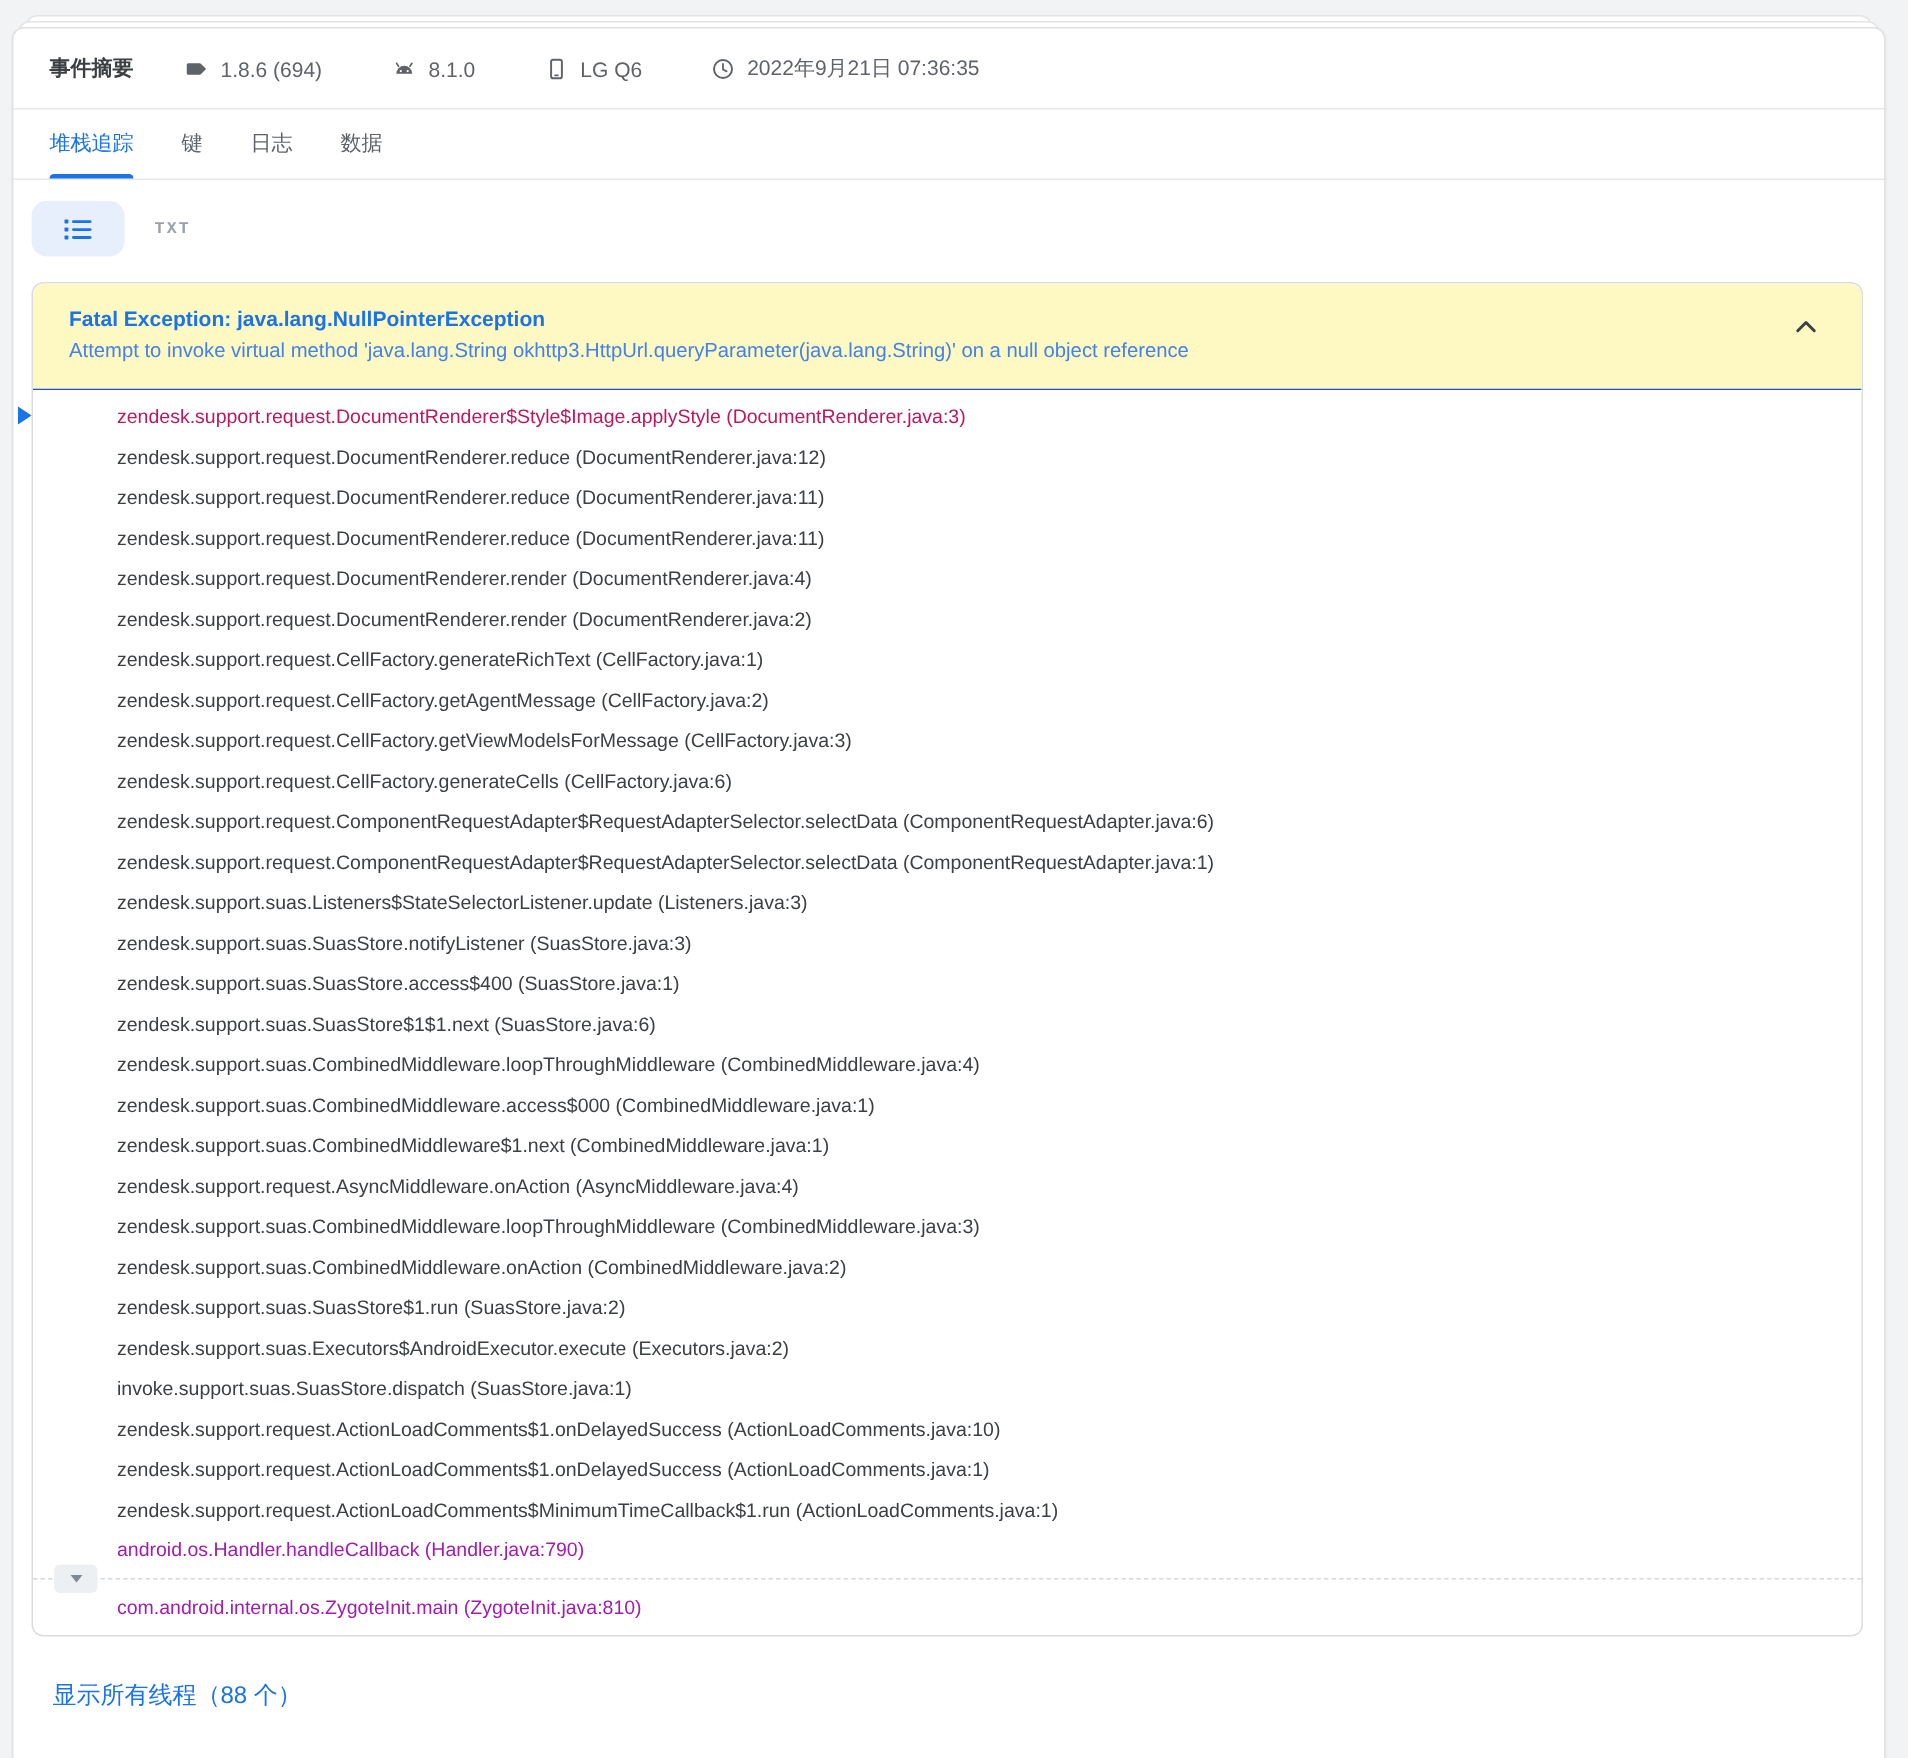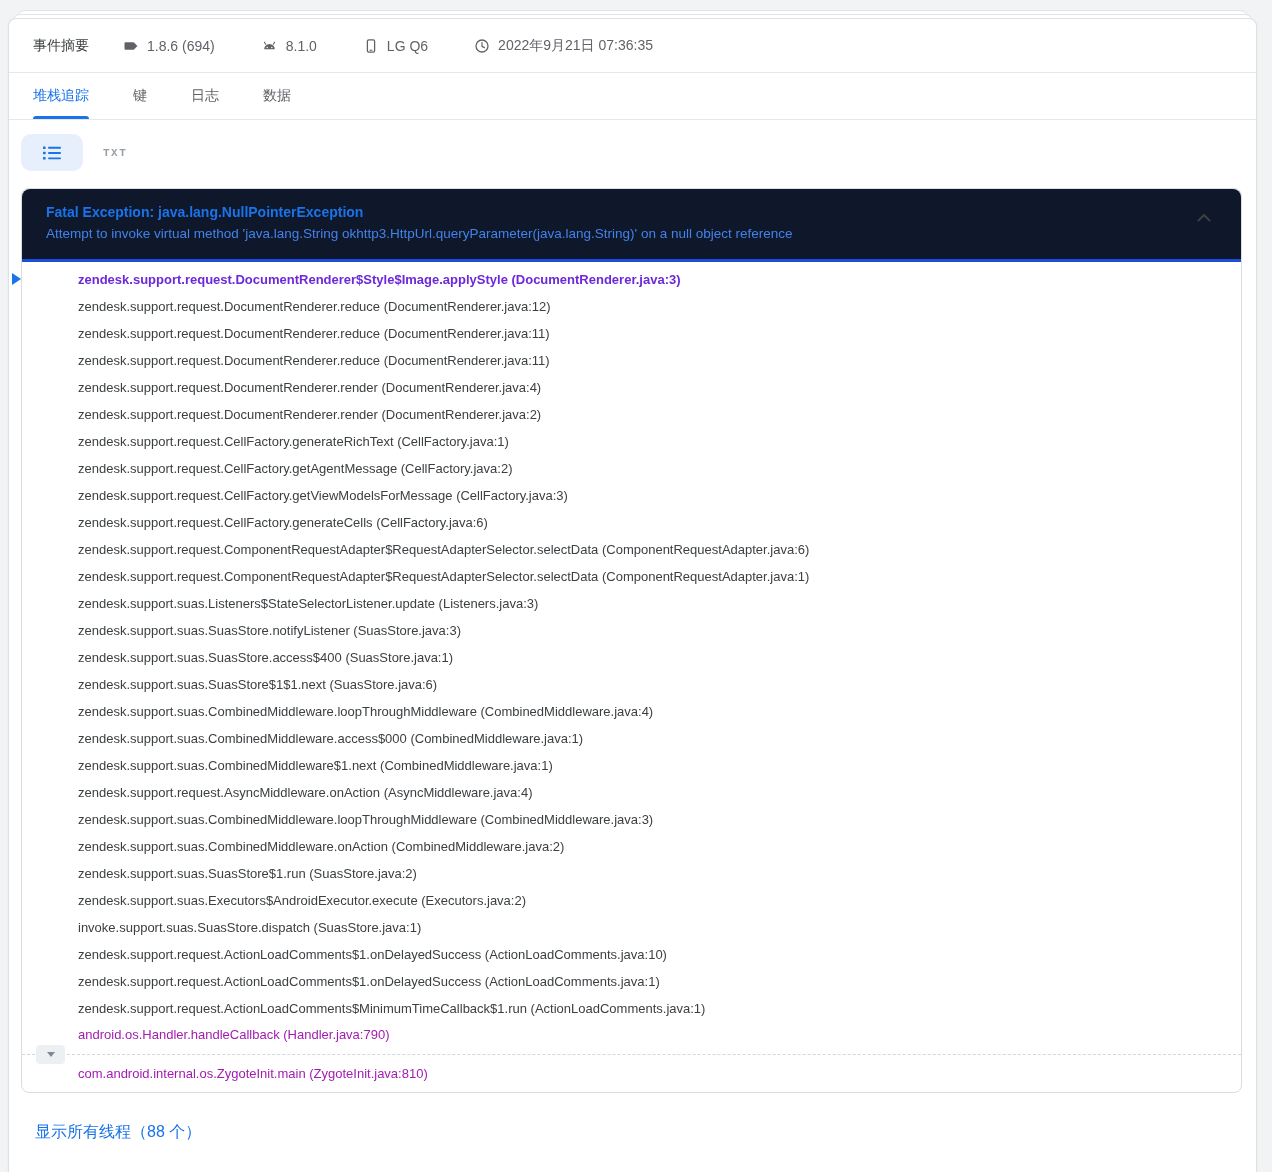--- a/index.html
+++ b/index.html
@@ -21,61 +21,61 @@
     background:#fff; border:1px solid #e0e0e0; border-bottom:none;
     border-radius:8px 8px 0 0;
     box-shadow:0 1px 2px rgba(60,64,67,.08);
   }
 
   
   .summary-bar {
     height:54px; display:flex; align-items:center;
     padding:0 24px; border-bottom:1px solid #e8e8e8;
   }
-  .summary-title { font-size:14px; font-weight:400; color:#3c4043; margin-right:34px; }
+  .summary-title { font-size:14px; font-weight:700; color:#3c4043; margin-right:34px; }
   .chip { display:flex; align-items:center; margin-right:46px; color:#5f6368; font-size:14px; }
   .chip svg { margin-right:8px; flex:none; }
 
   
-  .tabs { height:47px; display:flex; align-items:stretch; padding:0 24px; gap:44px; border-bottom:1px solid #e8e8e8; }
+  .tabs { height:47px; display:flex; align-items:stretch; padding:0 24px; gap:32px; border-bottom:1px solid #e8e8e8; }
   .tab { display:flex; align-items:center; font-size:14px; color:#5f6368; position:relative; cursor:pointer; }
   .tab.active { color:#1a73e8; font-weight:500; }
   .tab.active::after { content:""; position:absolute; left:0; right:0; bottom:0; height:3px; background:#1a73e8; border-radius:3px 3px 0 0; }
 
   
   .toolbar { display:flex; align-items:center; padding:14px 24px 0 12px; }
   .list-view-btn {
     width:62px; height:37px; border:none; border-radius:10px; background:#e7effd;
     display:flex; align-items:center; justify-content:center; cursor:pointer;
   }
   .txt-toggle {
     margin-left:20px; font-size:11px; font-weight:700; letter-spacing:1.5px;
     color:#9aa0a6; cursor:pointer; background:none; border:none;
     font-family:Liberation Mono, monospace;
   }
 
   
   .trace-panel { margin:17px 14px 0 12px; border:1px solid #dadce0; border-radius:8px; background:#fff; }
   .exception-header {
-    background:#0f172a; border-bottom:3px solid #1d4ed8; border-radius:8px 8px 0 0;
+    background:#fef9c3; border-bottom:1px solid #1d4ed8; border-radius:8px 8px 0 0;
     padding:13px 64px 15px 24px; position:relative;
   }
   .exception-title { color:#1a73e8; font-weight:700; font-size:14px; line-height:20px; }
   .exception-subtitle { color:#4382e8; font-size:13.5px; line-height:21px; margin-top:1px; }
   .collapse-chevron-btn {
     position:absolute; right:24px; top:15px; width:26px; height:26px;
     background:none; border:none; cursor:pointer; display:flex; align-items:center; justify-content:center;
   }
 
   .frames { padding:4px 0 6px; }
   .frame {
     height:27px; line-height:27px; padding-left:56px; font-size:13px;
     color:#3c4043; white-space:nowrap; position:relative; cursor:pointer;
   }
-  .frame.highlight { color:#6d28d9; font-weight:700; }
+  .frame.highlight { color:#be185d; font-weight:400; }
   .frame.muted { color:#a21caf; height:25px; line-height:25px; }
   .frame-marker {
     position:absolute; left:-10px; top:7px; width:0; height:0;
     border-left:9px solid #1a73e8; border-top:6.5px solid transparent; border-bottom:6.5px solid transparent;
   }
   .collapse-divider { height:14px; position:relative; }
   .collapse-divider::before { content:""; position:absolute; left:0; right:0; top:7px; border-top:1px dashed #d5d8db; }
   .collapse-btn {
     position:absolute; left:14px; top:-2px; width:29px; height:19px; z-index:1;
     background:#edf0f2; border:none; border-radius:4px; cursor:pointer;

